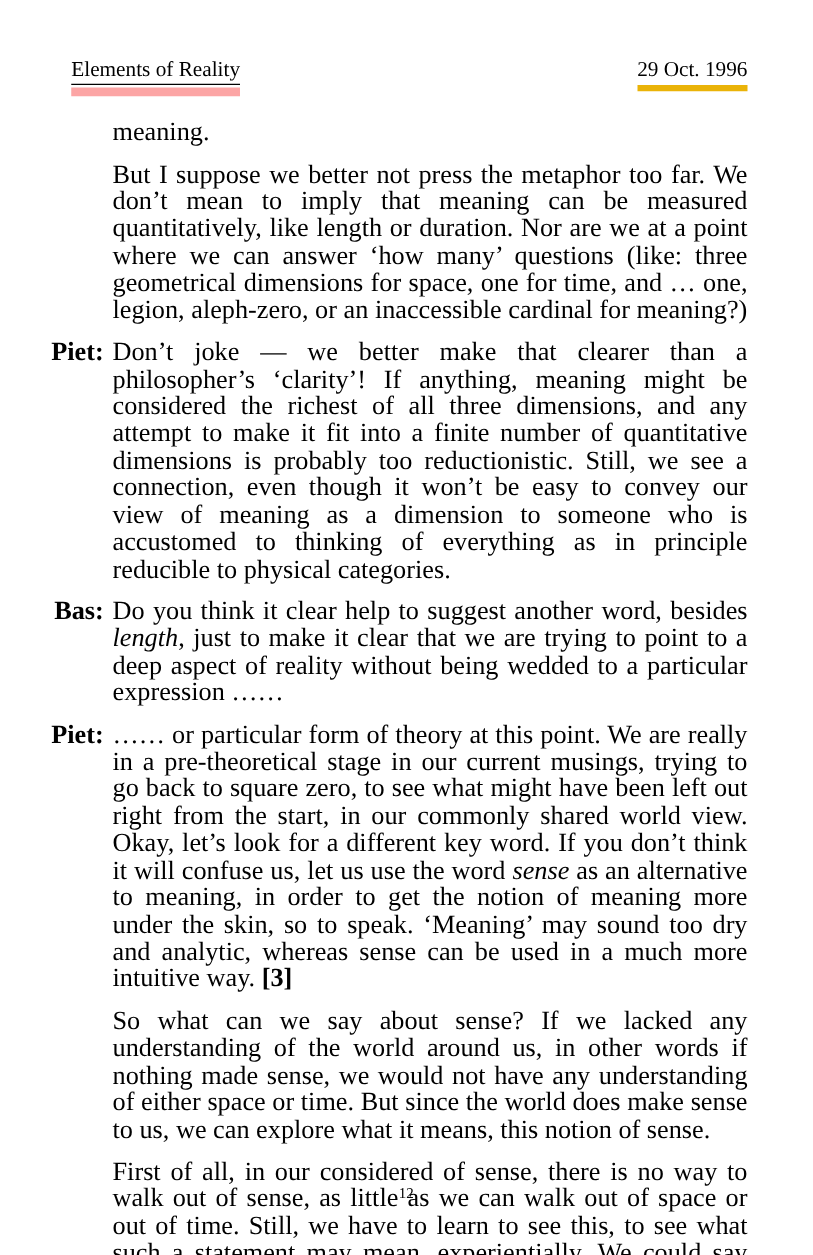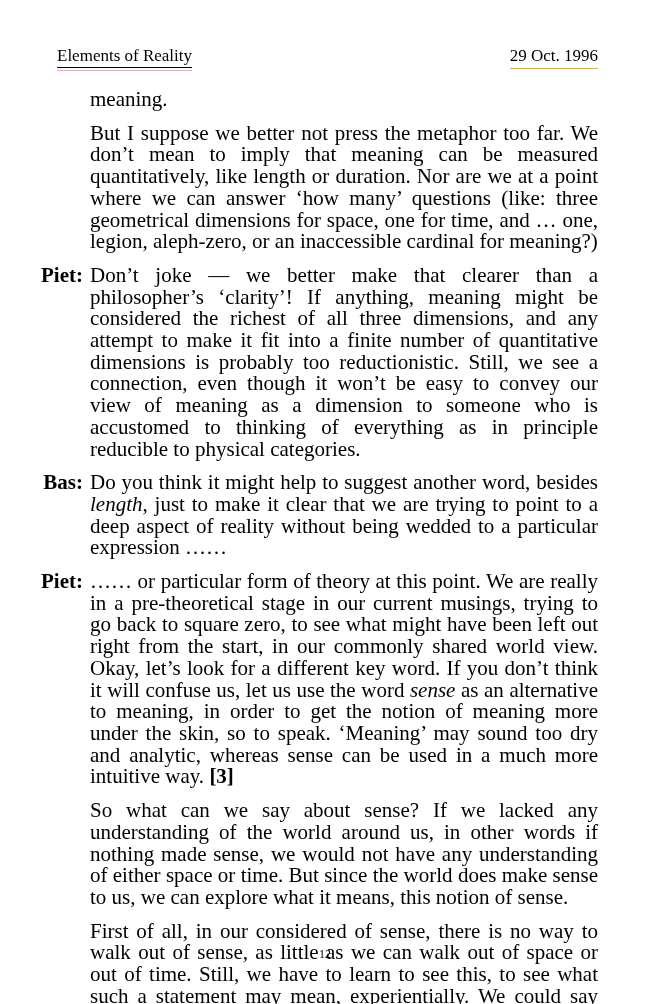--- a/index.html
+++ b/index.html
@@ -19,31 +19,31 @@
   .running-header {
     display: flex;
     justify-content: space-between;
     align-items: baseline;
     margin: 46px 52px 0 57px;
     font-size: 17px;
     line-height: 20px;
   }
   .dbl-underline {
     display: inline-block;
-    border-bottom: 1px solid #fca5a5;
+    border-bottom: 7px solid #fca5a5;
     padding-bottom: 2px;
   }
   .dbl-underline-inner {
     display: inline-block;
     border-bottom: 1px solid #000;
     padding-bottom: 1px;
   }
   .single-underline {
     display: inline-block;
-    border-bottom: 1px solid #eab308;
+    border-bottom: 5px solid #eab308;
     padding-bottom: 2px;
     text-align: right;
   }
   .content {
     margin: 18px 52px 0 90px;
     font-size: 21px;
     line-height: 21.7px;
     text-align: justify;
   }
   .para {
@@ -79,21 +79,21 @@
   </div>
 
   <div class="content">
 
     <div class="para"><span>meaning.</span></div>
 
     <div class="para"><span>But I suppose we better not press the metaphor too far. We don’t mean to imply that meaning can be measured quantitatively, like length or duration. Nor are we at a point where we can answer ‘how many’ questions (like: three geometrical dimensions for space, one for time, and … one, legion, aleph-zero, or an inaccessible cardinal for meaning?)</span></div>
 
     <div class="para"><span class="speaker">Piet:</span><span>Don’t joke — we better make that clearer than a philosopher’s ‘clarity’! If anything, meaning might be considered the richest of all three dimensions, and any attempt to make it fit into a finite number of quantitative dimensions is probably too reductionistic. Still, we see a connection, even though it won’t be easy to convey our view of meaning as a dimension to someone who is accustomed to thinking of everything as in principle reducible to physical categories.</span></div>
 
-    <div class="para"><span class="speaker">Bas:</span><span>Do you think it might help to suggest another word, besides </span><span class="seg-italic">length</span><span>, just to make it clear that we are trying to point to a deep aspect of reality without being wedded to a particular expression ……</span></div>
+    <div class="para"><span class="speaker">Bas:</span><span>Do you think it clear help to suggest another word, besides </span><span class="seg-italic">length</span><span>, just to make it clear that we are trying to point to a deep aspect of reality without being wedded to a particular expression ……</span></div>
 
     <div class="para"><span class="speaker">Piet:</span><span>…… or particular form of theory at this point. We are really in a pre-theoretical stage in our current musings, trying to go back to square zero, to see what might have been left out right from the start, in our commonly shared world view. Okay, let’s look for a different key word. If you don’t think it will confuse us, let us use the word </span><span class="seg-italic">sense</span><span> as an alternative to meaning, in order to get the notion of meaning more under the skin, so to speak. ‘Meaning’ may sound too dry and analytic, whereas sense can be used in a much more intuitive way. </span><span class="seg-bold">[3]</span></div>
 
     <div class="para"><span>So what can we say about sense? If we lacked any understanding of the world around us, in other words if nothing made sense, we would not have any understanding of either space or time. But since the world does make sense to us, we can explore what it means, this notion of sense.</span></div>
 
     <div class="para"><span>First of all, in our considered of sense, there is no way to walk out of sense, as little as we can walk out of space or out of time. Still, we have to learn to see this, to see what such a statement may mean, experientially. We could say that sense is ‘everywhere’, just as space and time are.</span></div>
 
 
   </div>
 

